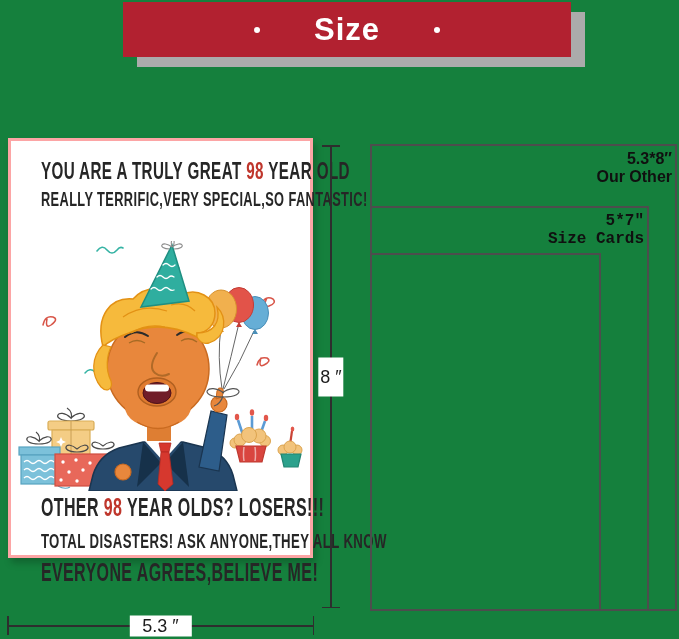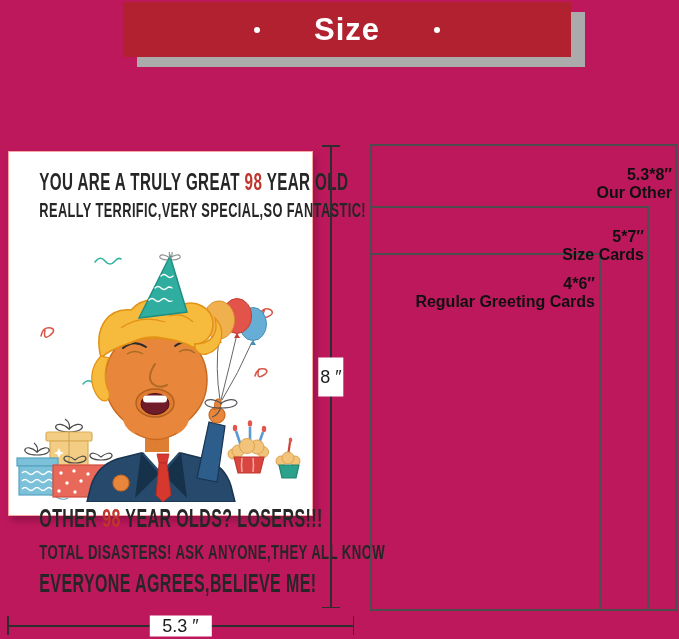--- a/index.html
+++ b/index.html
@@ -1,34 +1,34 @@
 <!DOCTYPE html>
 <html><head>
 <meta charset="utf-8">
 <style>
   html,body{margin:0;padding:0;background:#ffffff;}
   .stage{
-    position:relative;width:679px;height:639px;background:#be185d;overflow:hidden;
+    position:relative;width:679px;height:639px;background:#15803d;overflow:hidden;
     font-family:"Liberation Sans",sans-serif;color:#222;
   }
   
   .banner{
     position:absolute;left:123px;top:2px;width:448px;height:55px;
     background:#b22130;box-shadow:14px 10px 0 0 #ababab;
     display:flex;align-items:center;justify-content:center;gap:54px;
   }
   .banner h1{
     margin:0;color:#fff;font-size:31px;font-weight:bold;letter-spacing:1px;
     font-family:"Liberation Sans",sans-serif;
   }
   .banner .dot{width:6px;height:6px;border-radius:50%;background:#fff;}
   
   .card{
-    position:absolute;left:8px;top:151px;width:305px;height:365px;
-    background:#fff;border:1px solid #fca5a5;
+    position:absolute;left:8px;top:138px;width:305px;height:420px;
+    background:#fff;border:3px solid #fca5a5;
     box-shadow:3px 5px 7px rgba(0,0,0,.22);
     box-sizing:border-box;
   }
   .hand-line{
     position:absolute;left:0;width:100%;text-align:center;white-space:nowrap;
     font-weight:700;color:#262626;letter-spacing:.5px;
     transform:scale(.8,1.28);transform-origin:center;
   }
   .l1{top:19px;font-size:19px;}
   .l2{top:50px;font-size:16px;}
@@ -40,37 +40,37 @@
   
   .vdim{position:absolute;left:322px;top:145px;width:18px;height:463px;}
   .vdim .line{position:absolute;left:8px;top:0;bottom:0;width:1.5px;background:#2e2e2e;}
   .vdim .tick{position:absolute;left:0;width:18px;height:1.5px;background:#2e2e2e;}
   .vdim .tick.t{top:0;} .vdim .tick.b{bottom:0;}
   .vdim .lab{
     position:absolute;top:50%;left:50%;transform:translate(-50%,-50%);
     background:#fff;padding:9px 2px;font-size:18px;color:#1c1c1c;white-space:nowrap;
   }
   
-  .hdim{position:absolute;left:7px;top:616px;width:307px;height:19px;padding-left:40px;}
+  .hdim{position:absolute;left:7px;top:616px;width:307px;height:19px;}
   .hdim .line{position:absolute;top:9px;left:0;right:0;height:1.5px;background:#2e2e2e;}
   .hdim .tick{position:absolute;top:0;width:1.5px;height:19px;background:#2e2e2e;}
   .hdim .tick.l{left:0;} .hdim .tick.r{right:0;}
   .hdim .lab{
     position:absolute;top:50%;left:50%;transform:translate(-50%,-50%);
     background:#fff;padding:0 13px;font-size:18px;color:#1c1c1c;white-space:nowrap;
   }
   
   .diagram{position:absolute;left:370px;top:144px;width:307px;height:467px;}
   .rect{position:absolute;border:2px solid #4d4d4d;box-sizing:border-box;background:transparent;}
   .rect.outer{left:0;top:0;width:307px;height:467px;}
   .rect.middle{left:0;top:62px;width:279px;height:405px;}
   .rect.inner{left:0;top:109px;width:231px;height:358px;}
-  .dlabel{position:absolute;text-align:right;font-weight:bold;color:#101010;line-height:1.15;font-size:16px;margin-top:16px;}
+  .dlabel{position:absolute;text-align:right;font-weight:bold;color:#101010;line-height:1.15;font-size:16px;}
   .dlabel.our{right:5px;top:6px;}
-  .dlabel.other{right:33px;top:68px;}
+  .dlabel.other{right:33px;top:68px;font-family:Liberation Mono, monospace;}
   .dlabel.regular{right:82px;top:115px;}
 </style>
 </head>
 <body>
 
 <div class="stage">
 
   <header class="banner">
     <span class="dot"></span>
     <h1>Size</h1>
@@ -229,19 +229,15 @@
     <div class="rect middle"></div>
     <div class="rect inner"></div>
     <div class="dlabel our">
       <div>5.3*8″</div>
       <div>Our Other</div>
     </div>
     <div class="dlabel other">
       <div>5*7″</div>
       <div>Size Cards</div>
     </div>
-    <div class="dlabel regular">
-      <div>4*6″</div>
-      <div>Regular Greeting Cards</div>
-    </div>
   </section>
 
 </div>
 
 </body></html>

